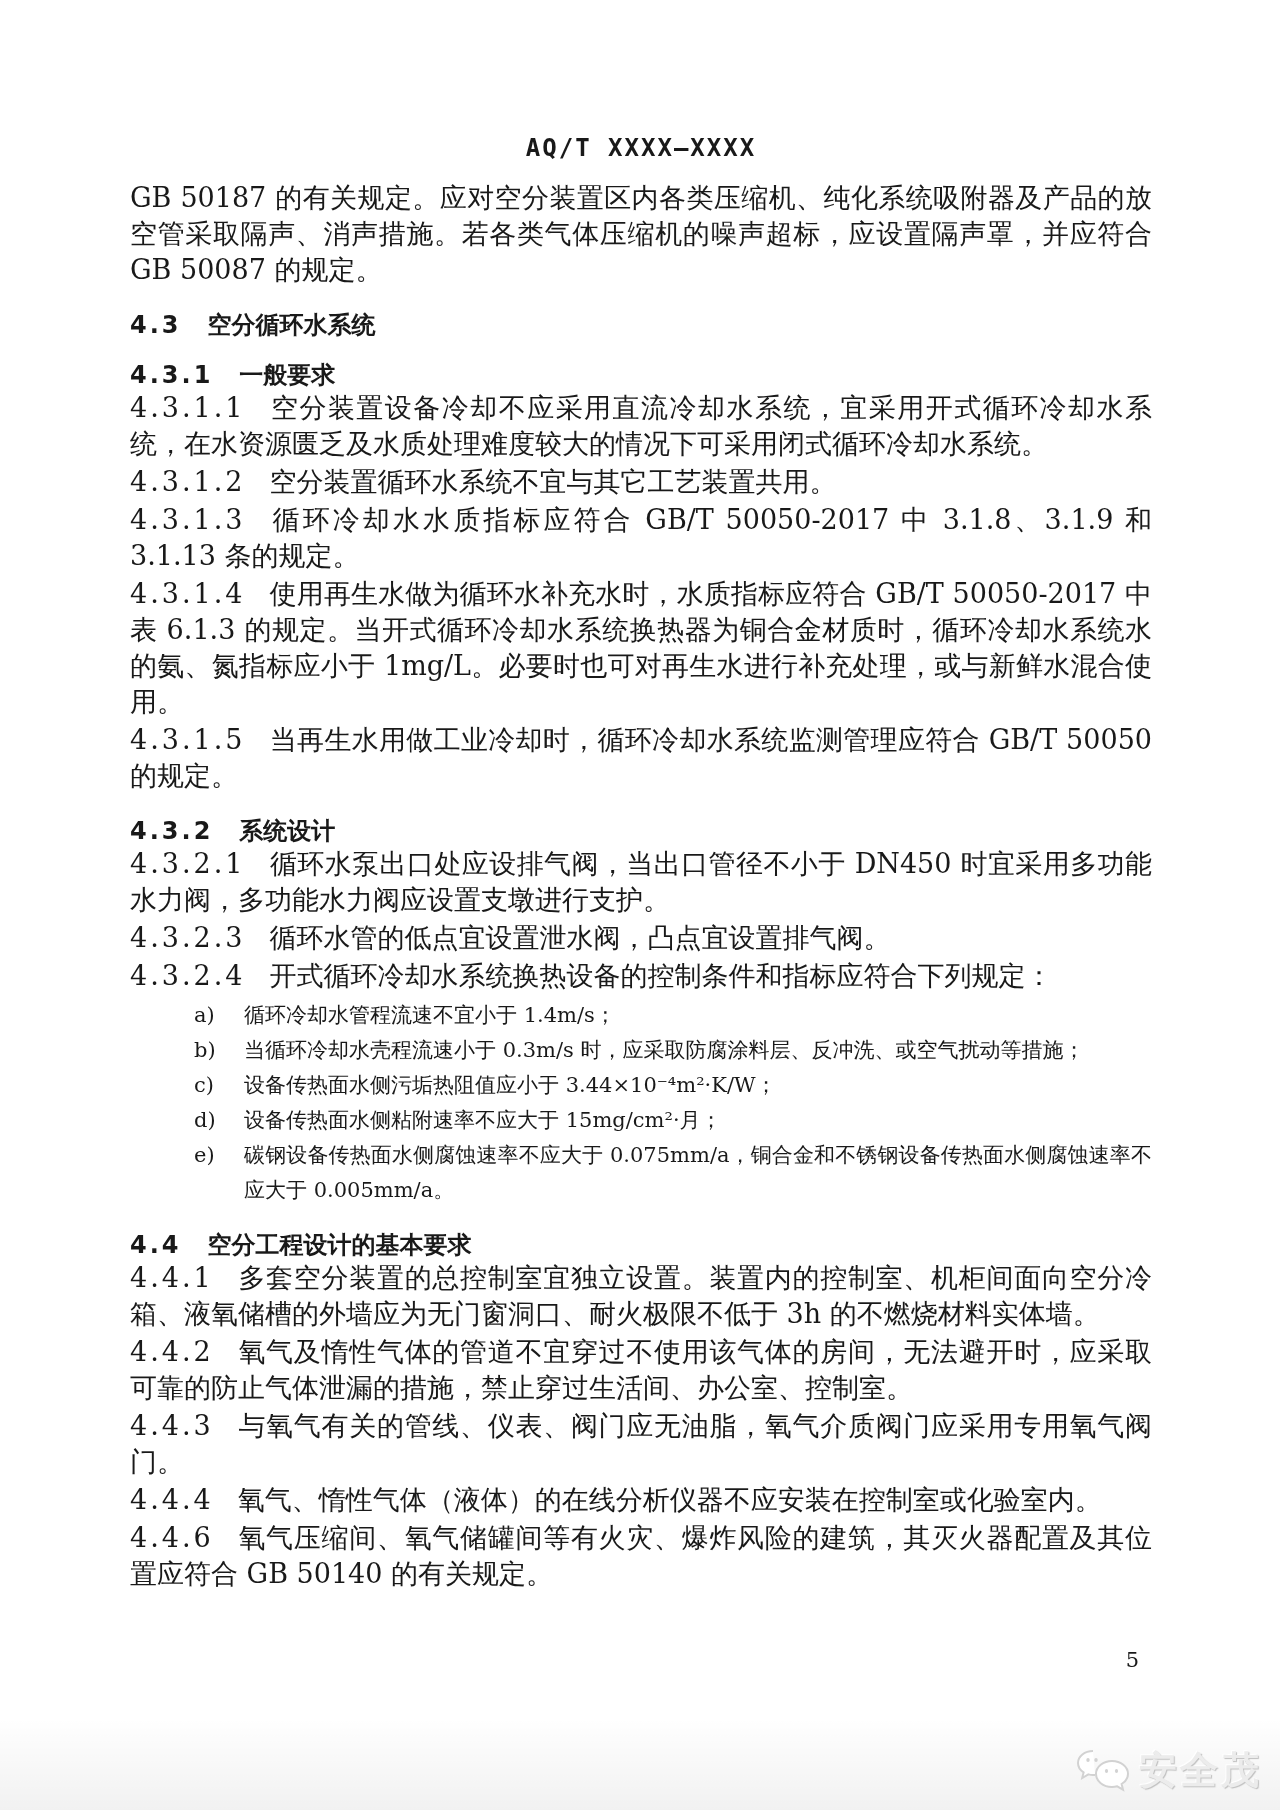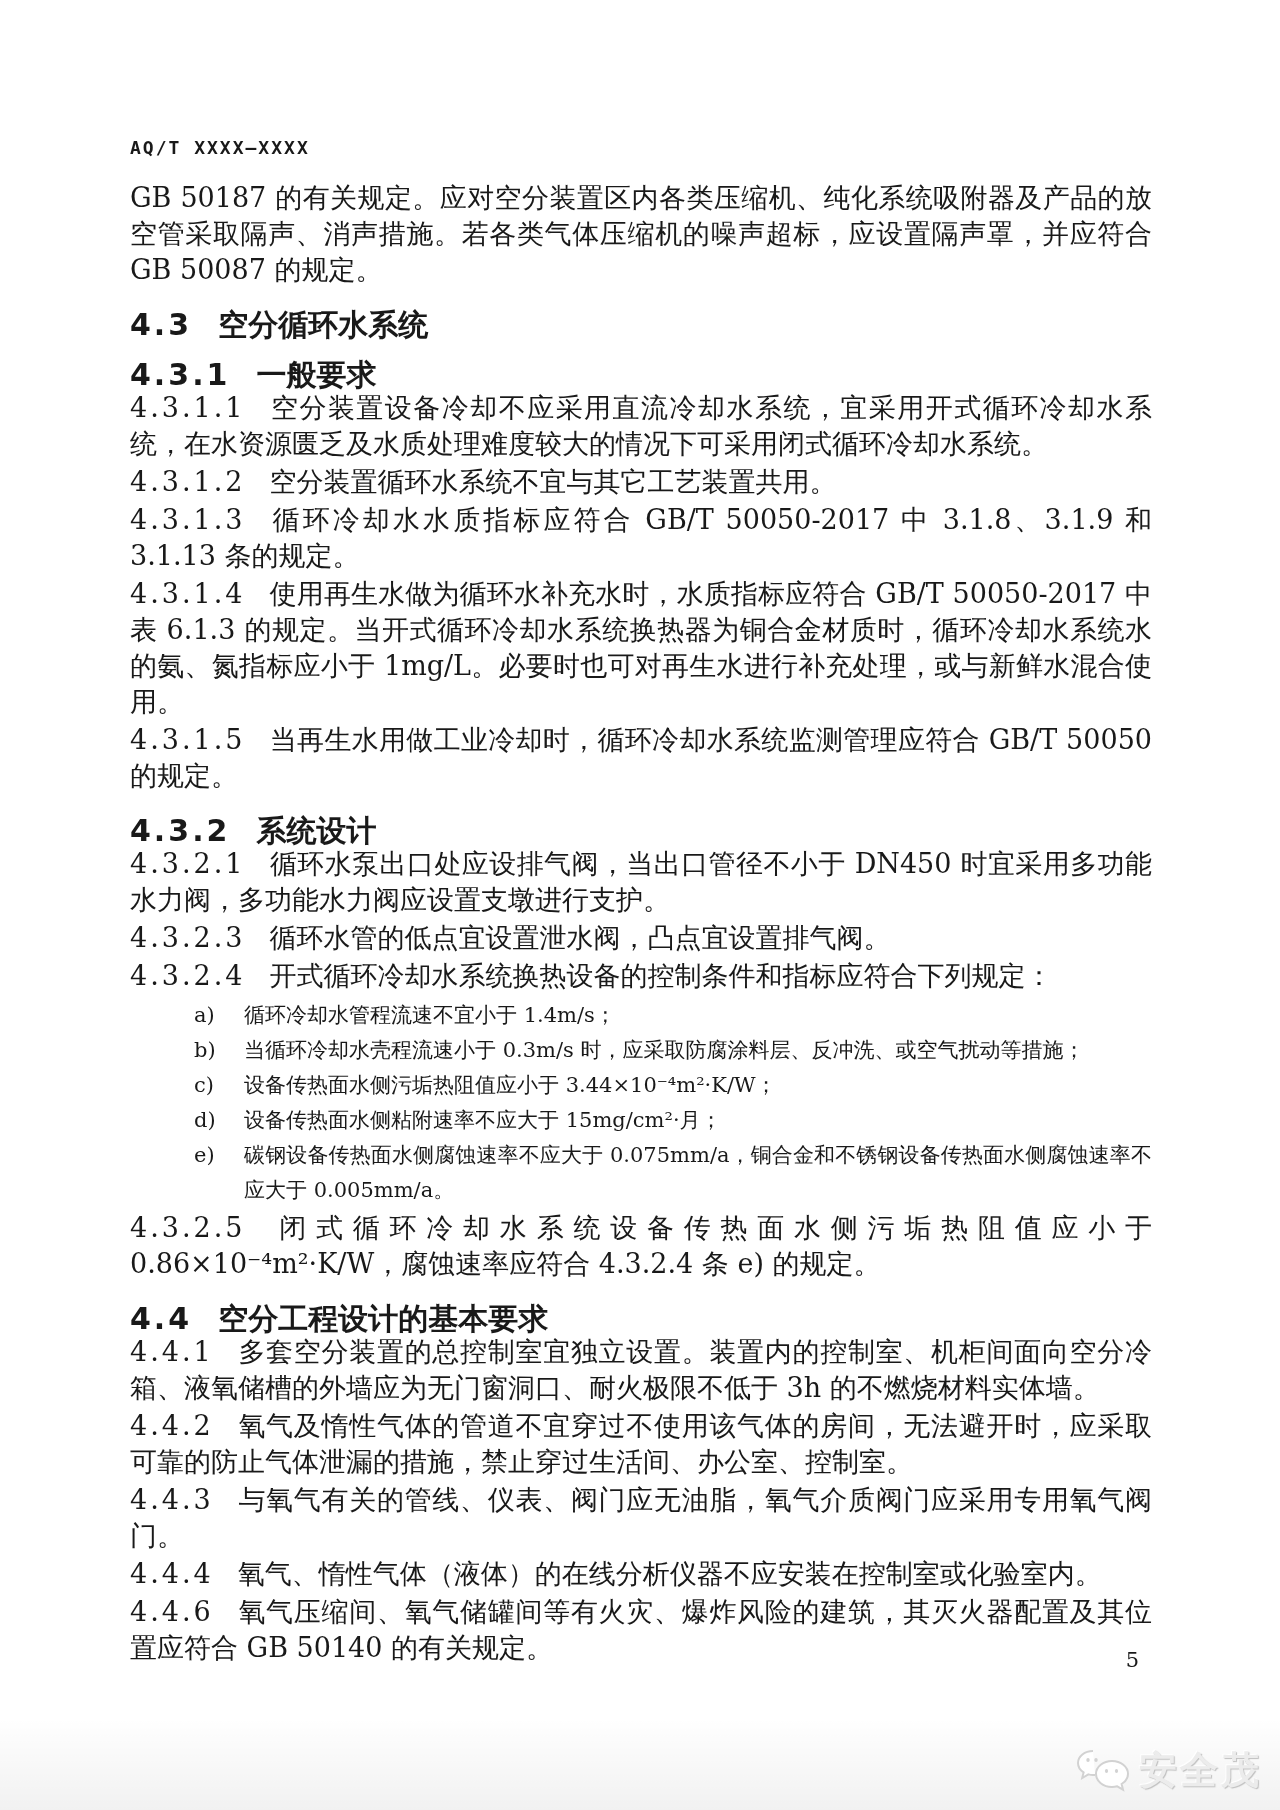--- a/index.html
+++ b/index.html
@@ -13,22 +13,22 @@
     height: 1810px;
     background: #ffffff;
     color: #191919;
     font-family: "DejaVu Serif", "Liberation Serif", serif;
     overflow: hidden;
     box-sizing: border-box;
     padding: 136px 128px 0 130px;
   }
   
   .doc-header {
-    text-align: left;
-    font-size: 18px;
+    text-align: center;
+    font-size: 24px;
     font-weight: bold;
     letter-spacing: 2px;
     line-height: 24px;
     font-family: "DejaVu Sans Mono", "Liberation Mono", monospace;
   }
   
   .body-p, .clause {
     font-size: 27px;
     line-height: 36px;
     margin: 2px 0;
@@ -38,21 +38,21 @@
   .cnum {
     letter-spacing: 3px;
     margin-right: 24px;
     white-space: nowrap;
   }
   .first-clause { margin-top: 0; }
   
   .h2, .h3 {
     font-family: "DejaVu Sans", "Liberation Sans", sans-serif;
     font-weight: bold;
-    font-size: 30px;
+    font-size: 24px;
     line-height: 26px;
     margin: 24px 0 2px 0;
   }
   .hnum { letter-spacing: 3px; margin-right: 26px; }
   
   .sub-list { margin: 4px 0 2px 0; }
   .list-item {
     display: flex;
     font-size: 21px;
     line-height: 35px;
@@ -160,23 +160,20 @@
     <div class="list-item">
       <span class="li-label">d)</span>
       <span class="li-text">设备传热面水侧粘附速率不应大于 15mg/cm²·月；</span>
     </div>
     <div class="list-item">
       <span class="li-label">e)</span>
       <span class="li-text">碳钢设备传热面水侧腐蚀速率不应大于 0.075mm/a，铜合金和不锈钢设备传热面水侧腐蚀速率不应大于 0.005mm/a。</span>
     </div>
   </div>
 
-  <p class="clause">
-    <span class="cnum">4.3.2.5</span><span>闭式循环冷却水系统设备传热面水侧污垢热阻值应小于 0.86×10⁻⁴m²·K/W，腐蚀速率应符合 4.3.2.4 条 e) 的规定。</span>
-  </p>
 
   <div class="h2">
     <span class="hnum">4.4</span><span>空分工程设计的基本要求</span>
   </div>
 
   <p class="clause first-clause">
     <span class="cnum">4.4.1</span><span>多套空分装置的总控制室宜独立设置。装置内的控制室、机柜间面向空分冷箱、液氧储槽的外墙应为无门窗洞口、耐火极限不低于 3h 的不燃烧材料实体墙。</span>
   </p>
   <p class="clause">
     <span class="cnum">4.4.2</span><span>氧气及惰性气体的管道不宜穿过不使用该气体的房间，无法避开时，应采取可靠的防止气体泄漏的措施，禁止穿过生活间、办公室、控制室。</span>

